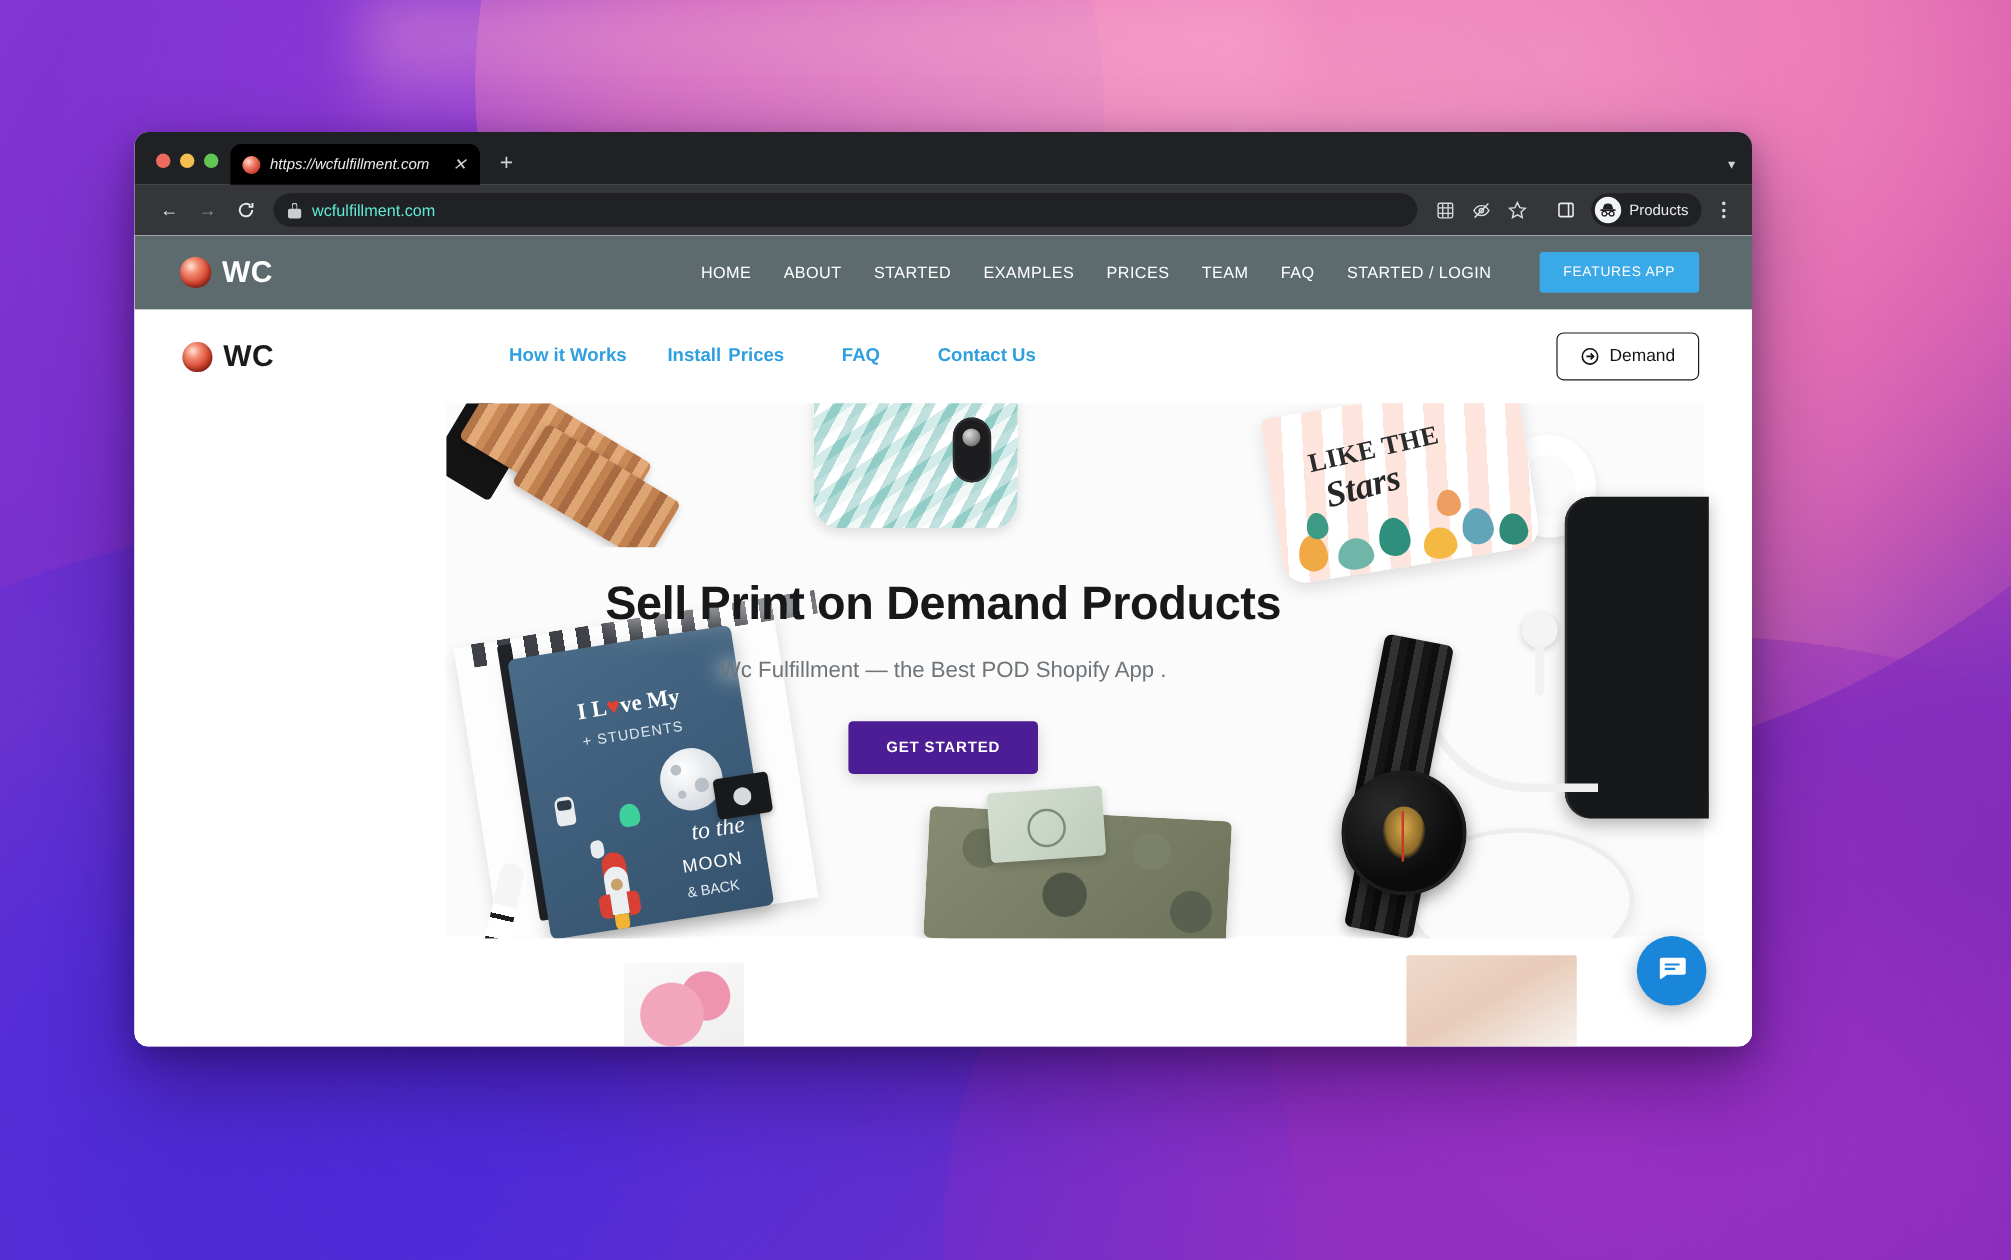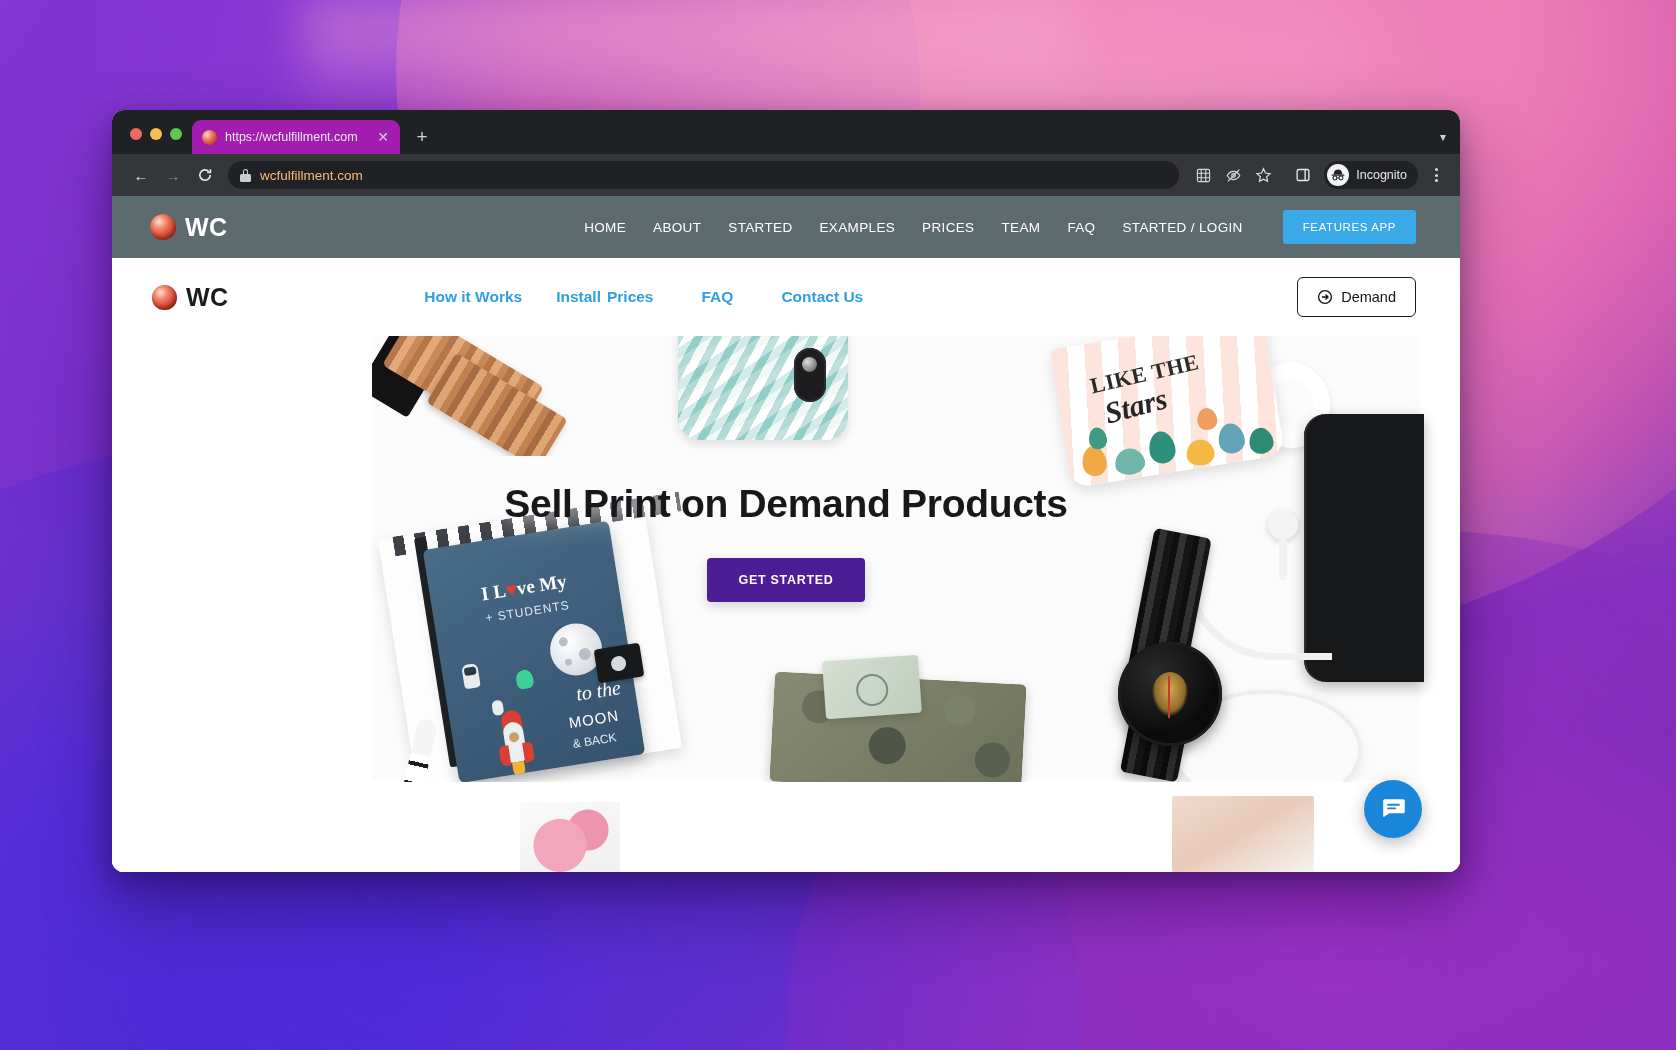--- a/index.html
+++ b/index.html
@@ -42,23 +42,24 @@
   
   .tabstrip{ height:44px; background:#202124; position:relative; display:flex; align-items:flex-end; }
   .traffic{ display:flex; gap:8px; align-items:center; padding:0 10px 14px 18px; }
   .dot{ width:12px; height:12px; border-radius:50%; }
   .dot.red{ background:#ed6a5f; }
   .dot.yellow{ background:#f5bf4f; }
   .dot.green{ background:#61c554; }
 
   .tab{
     height:34px; min-width:208px; max-width:208px;
-    background:#a21caf; border-radius:9px 9px 0 0;
+    background:#000000; border-radius:9px 9px 0 0;
     display:flex; align-items:center; gap:8px; padding:0 8px 0 10px;
     position:relative;
+    font-style:italic;
   }
   .tab-fav{
     width:15px; height:15px; border-radius:50%; flex:0 0 15px;
     background:radial-gradient(circle at 34% 32%, #ffd9cf 0%, #f07a63 36%, #c0392b 76%, #8c231a 100%);
   }
   .tab-title{
     color:#e8eaed; font-size:12.5px; white-space:nowrap; overflow:hidden;
     text-overflow:ellipsis; flex:1 1 auto;
   }
   .tab-close{
@@ -83,21 +84,21 @@
   }
   .navbtn.dim{ color:#8b8e93; }
   .omnibox{
     flex:1 1 auto; height:28px; background:#202124; border-radius:14px;
     display:flex; align-items:center; gap:9px; padding:0 12px; margin:0 8px 0 6px;
   }
   .lock{ width:11px; height:13px; position:relative; flex:0 0 11px; }
   .lock .body{ position:absolute; bottom:0; left:0; width:11px; height:8px; background:#c9cdd2; border-radius:1.5px; }
   .lock .shackle{ position:absolute; top:0; left:2.6px; width:5.8px; height:6px;
     border:1.6px solid #c9cdd2; border-bottom:none; border-radius:3px 3px 0 0; }
-  .url{ color:#fdba74; font-size:13.5px; white-space:nowrap; }
+  .url{ color:#5eead4; font-size:13.5px; white-space:nowrap; }
   .tb-icons{ display:flex; align-items:center; gap:2px; }
   .tbi{ width:28px; height:28px; display:flex; align-items:center; justify-content:center; color:#d6d9dd; }
   .incognito-pill{
     display:flex; align-items:center; gap:7px; height:28px; padding:0 11px 0 3px;
     border-radius:14px; background:#202124; margin-left:5px;
   }
   .incog-avatar{
     width:22px; height:22px; border-radius:50%; background:#f1f3f4;
     display:flex; align-items:center; justify-content:center;
   }
@@ -448,21 +449,21 @@
     <div class="incognito-pill">
       <span class="incog-avatar">
         <svg width="16" height="16" viewBox="0 0 18 18">
           <path d="M4 8.4c.6-2.8 1.2-4.3 2-4.8 1.4-.9 4.6-.9 6 0 .8.5 1.4 2 2 4.8z" fill="#202124"></path>
           <rect x="1.8" y="8.4" width="14.4" height="1.5" rx=".7" fill="#202124"></rect>
           <circle cx="5.6" cy="12.4" r="2.2" fill="none" stroke="#202124" stroke-width="1.2"></circle>
           <circle cx="12.4" cy="12.4" r="2.2" fill="none" stroke="#202124" stroke-width="1.2"></circle>
           <path d="M7.8 12.4h2.4" stroke="#202124" stroke-width="1.2"></path>
         </svg>
       </span>
-      <span class="incog-label">Incognito</span>
+      <span class="incog-label">Products</span>
     </div>
 
     <div class="kebab">
       <i></i>
         <i></i>
         <i></i>
     </div>
   </div>
 
   <div class="page">
@@ -599,20 +600,21 @@
                        box-shadow:0 5px 14px rgba(0,0,0,.42), inset 0 0 0 3px #1d1d1f;"></span>
           <span style="position:absolute;left:58px;top:140px;width:36px;height:44px;
                        background:radial-gradient(ellipse at 50% 40%, #d9a94e 0%, #8d6a28 58%, transparent 72%);
                        border-radius:50% 50% 46% 46%;"></span>
           <span style="position:absolute;left:74px;top:144px;width:2px;height:42px;background:#c8392b;"></span>
         </div>
       </div>
 
       <div class="hero-text">
         <div class="hero-h1">Sell Print on Demand Products</div>
+        <div class="hero-sub">Wc Fulfillment — the Best POD Shopify App .</div>
         <div><span class="cta">GET STARTED</span></div>
       </div>
 
       <div class="below">
         <div class="thumb t1"></div>
         <div class="thumb t2"></div>
       </div>
 
       <div class="chat">
         <span>

